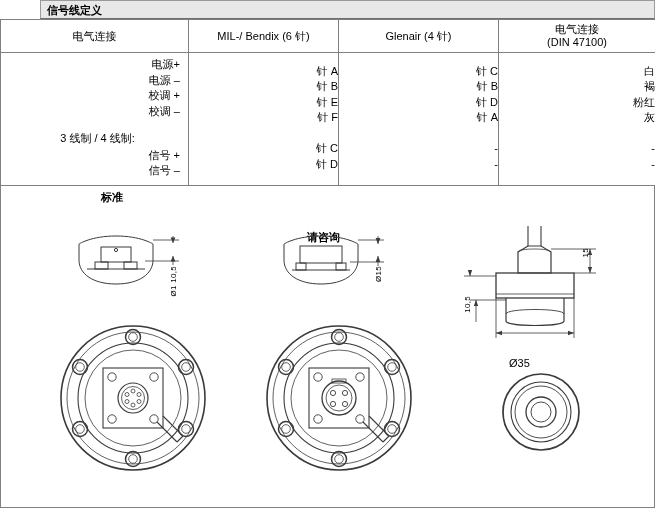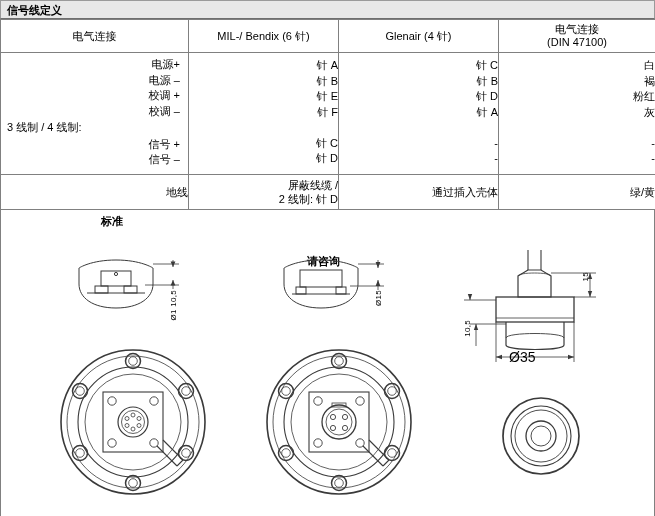--- a/index.html
+++ b/index.html
@@ -17,20 +17,21 @@
   .section-bar{
     background:#e8e8e8;
     border:1px solid #9a9a9a;
     border-bottom:1px solid #6f6f6f;
     font-size:11px;
     font-weight:bold;
     padding:3px 6px;
     box-sizing:border-box;
     height:19px;
     line-height:13px;
+    margin-left:40px;
   }
 
   
   table.sig{
     width:655px;
     border-collapse:collapse;
     table-layout:fixed;
     font-size:11px;
     border-radius:12px;
   }
@@ -57,23 +58,23 @@
     text-align:right;
     padding-right:8px;
     line-height:15.5px;
     margin-left:32px;
   }
   .centercol{
     text-align:right;
     line-height:15.5px;
   }
   .wire-mode{
-    text-align:left;
+    text-align:center;
     padding-left:6px;
-    margin-top:1px;
+    margin-top:12px;
     margin-bottom:1px;
     line-height:15.5px;
   }
   .blankline{height:15.5px;}
   .gndrow td{height:34px;line-height:14px;}
   .two-line{line-height:14px;}
 
   
   .draw-area{
     position:relative;
@@ -94,22 +95,23 @@
   .dim-v{
     position:absolute;
     font-size:8px;
     writing-mode:vertical-rl;
     transform:rotate(180deg);
     white-space:nowrap;
     letter-spacing:0.3px;
   }
   .dim-h{
     position:absolute;
-    font-size:14px;
+    font-size:11px;
     white-space:nowrap;
+    margin-top:32px;
   }
   svg{display:block;}
   .svgwrap{position:absolute;}
 
   
   .wm{
     position:absolute;
     pointer-events:none;
   }
 </style>
@@ -183,29 +185,20 @@
             <div class="centercol">褐</div>
             <div class="centercol">粉红</div>
             <div class="centercol">灰</div>
             <div class="blankline"></div>
             <div class="centercol">-</div>
             <div class="centercol">-</div>
           </div>
         </td>
       </tr>
 
-      <tr class="gndrow">
-        <td class="rightlabels">地线</td>
-        <td>
-          <div class="centercol two-line">屏蔽线缆 /</div>
-          <div class="centercol two-line">2 线制: 针 D</div>
-        </td>
-        <td class="centercol">通过插入壳体</td>
-        <td class="centercol">绿/黄</td>
-      </tr>
     </tbody>
   </table>
 
 
   <div class="draw-area">
 
     <div class="col-title" style="left:100px;top:4px;">标准</div>
     <div class="col-title" style="left:306px;top:4px;margin-top:40px;">请咨询</div>
 
     <div class="svgwrap" style="left:60px;top:48px;">

